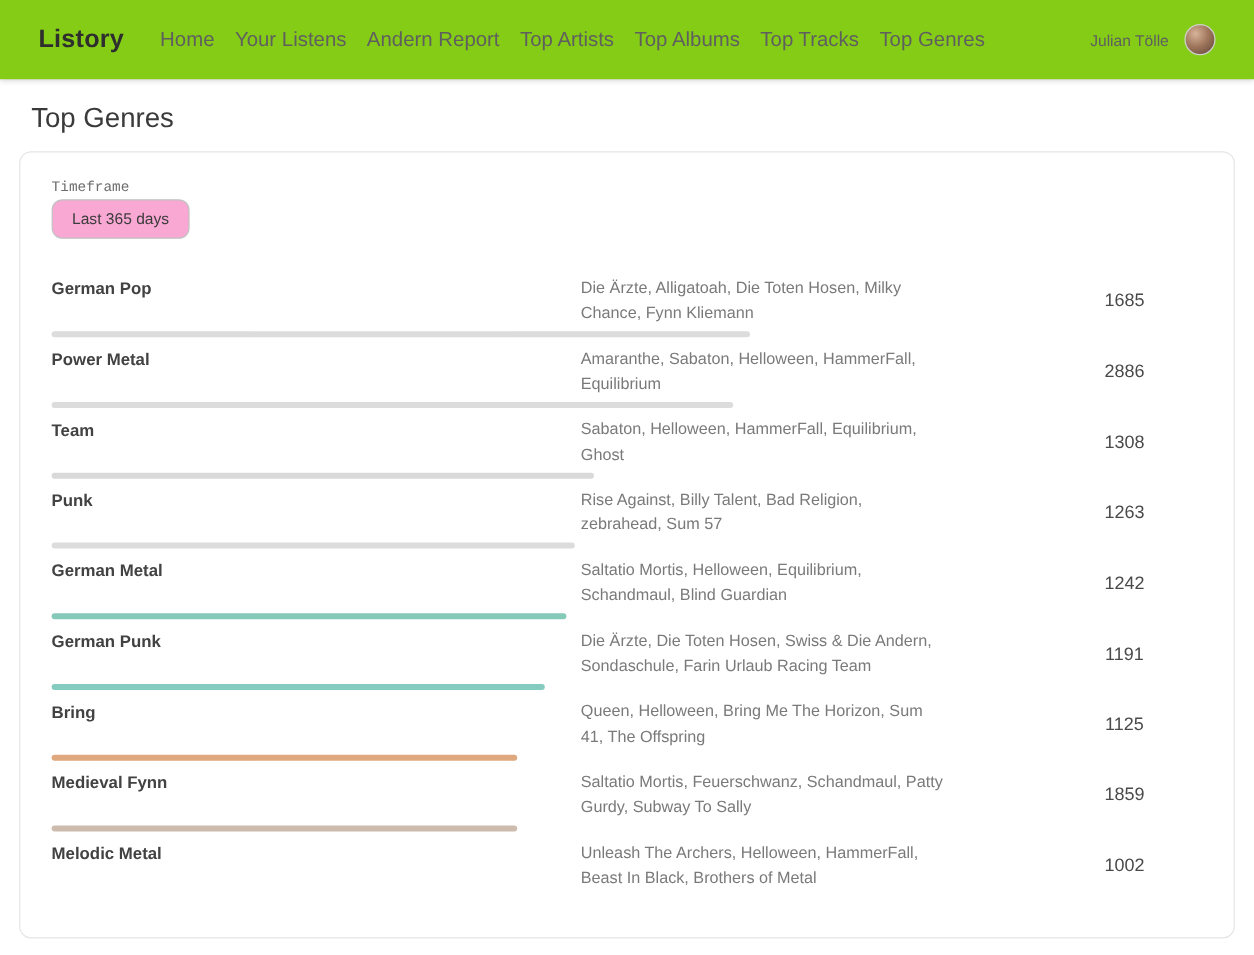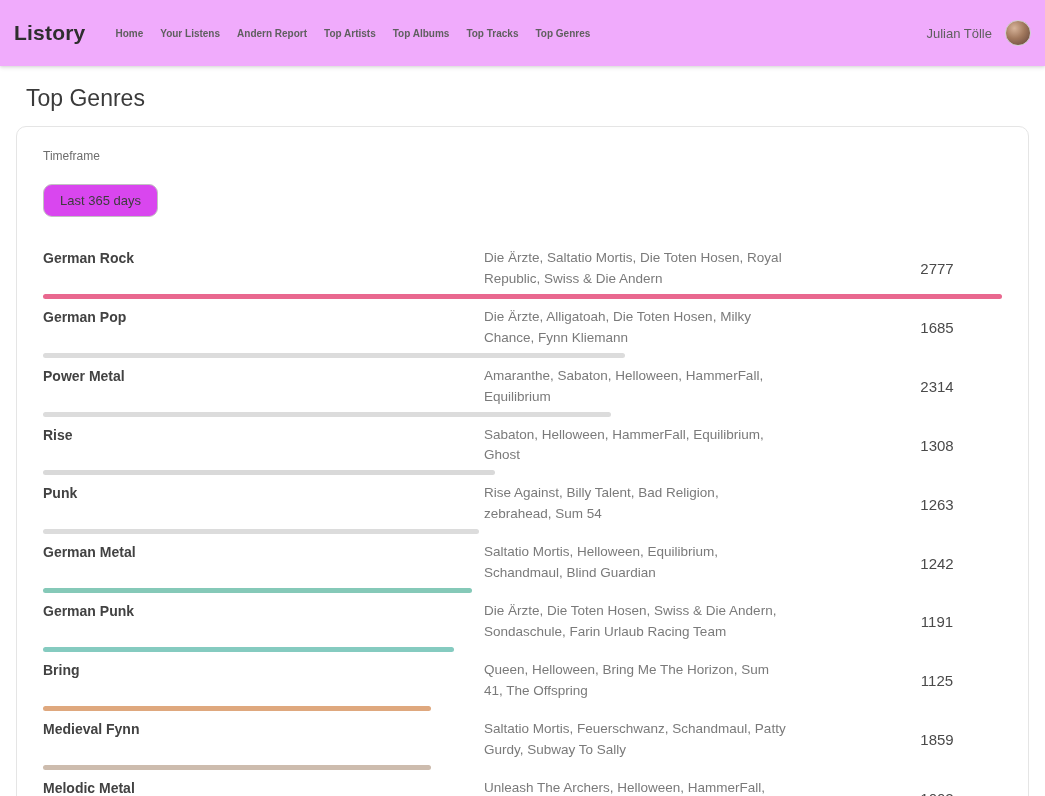--- a/index.html
+++ b/index.html
@@ -8,46 +8,45 @@
     overflow: hidden;
     background: #ffffff;
     font-family: "Liberation Sans", sans-serif;
     color: #3c3c3c;
   }
   
   .topnav {
     height: 66px;
     display: flex;
     align-items: center;
-    padding: 0 14px;
-    background: #f0abfc;
+    padding: 0 32px;
+    background: #84cc16;
     box-shadow: 0 2px 4px rgba(0,0,0,0.10), 0 1px 2px rgba(0,0,0,0.06);
     position: relative;
     z-index: 5;
   }
   .logo {
     font-size: 21px;
     font-weight: 700;
     letter-spacing: 0.2px;
     color: #2e2e2e;
     margin-right: 30px;
     cursor: pointer;
   }
   .nav-links {
     display: flex;
     align-items: center;
     gap: 17px;
     flex: 1;
   }
   .nav-link {
-    font-size: 10px;
+    font-size: 17px;
     color: #5f5f5f;
     cursor: pointer;
     white-space: nowrap;
-    font-weight: bold;
   }
   .user-area {
     display: flex;
     align-items: center;
     gap: 13px;
   }
   .user-name {
     font-size: 13px;
     color: #5f5f5f;
     text-align: right;
@@ -69,29 +68,30 @@
   .card {
     margin: 0 16px;
     border: 1px solid #e5e5e5;
     border-radius: 10px;
     padding: 22px 26px 26px;
     background: #fff;
   }
   .tf-label {
     font-size: 12px;
     color: #6d6d6d;
-    margin-bottom: 21px;
+    margin-bottom: 3px;
+    font-family: Liberation Mono, monospace;
   }
   .tf-button {
     display: inline-block;
     padding: 8px 16px;
     font-size: 13px;
     font-family: "Liberation Sans", sans-serif;
     color: #3c3c3c;
-    background: #d946ef;
+    background: #f9a8d4;
     border: 1px solid #c2c2c2;
     border-radius: 9px;
     cursor: pointer;
   }
   
   .genre-table { margin-top: 26px; }
   .genre-row {
     display: grid;
     grid-template-columns: 441px 305px 1fr 130px;
     align-items: start;
@@ -149,59 +149,51 @@
 </header>
 
 <main>
   <h1 class="page-title">Top Genres</h1>
 
   <section class="card">
     <div class="tf-label">Timeframe</div>
     <button class="tf-button">Last 365 days</button>
 
     <div class="genre-table">
-  <div class="genre-row">
-    <div class="genre-name">German Rock</div>
-    <div class="genre-artists">Die Ärzte, Saltatio Mortis, Die Toten Hosen, Royal Republic, Swiss &amp; Die Andern</div>
-    <div class="genre-count">2777</div>
-    <div class="bar-track">
-      <div class="bar-fill" style="width: 100%; background: rgb(233, 104, 143);"></div>
-    </div>
-  </div>
 
   <div class="genre-row">
     <div class="genre-name">German Pop</div>
     <div class="genre-artists">Die Ärzte, Alligatoah, Die Toten Hosen, Milky Chance, Fynn Kliemann</div>
     <div class="genre-count">1685</div>
     <div class="bar-track">
       <div class="bar-fill" style="width: 60.68%; background: rgb(220, 220, 220);"></div>
     </div>
   </div>
 
   <div class="genre-row">
     <div class="genre-name">Power Metal</div>
     <div class="genre-artists">Amaranthe, Sabaton, Helloween, HammerFall, Equilibrium</div>
-    <div class="genre-count">2314</div>
+    <div class="genre-count">2886</div>
     <div class="bar-track">
       <div class="bar-fill" style="width: 59.2%; background: rgb(220, 220, 220);"></div>
     </div>
   </div>
 
   <div class="genre-row">
-    <div class="genre-name">Rise</div>
+    <div class="genre-name">Team</div>
     <div class="genre-artists">Sabaton, Helloween, HammerFall, Equilibrium, Ghost</div>
     <div class="genre-count">1308</div>
     <div class="bar-track">
       <div class="bar-fill" style="width: 47.1%; background: rgb(217, 217, 217);"></div>
     </div>
   </div>
 
   <div class="genre-row">
     <div class="genre-name">Punk</div>
-    <div class="genre-artists">Rise Against, Billy Talent, Bad Religion, zebrahead, Sum 54</div>
+    <div class="genre-artists">Rise Against, Billy Talent, Bad Religion, zebrahead, Sum 57</div>
     <div class="genre-count">1263</div>
     <div class="bar-track">
       <div class="bar-fill" style="width: 45.48%; background: rgb(220, 220, 220);"></div>
     </div>
   </div>
 
   <div class="genre-row">
     <div class="genre-name">German Metal</div>
     <div class="genre-artists">Saltatio Mortis, Helloween, Equilibrium, Schandmaul, Blind Guardian</div>
     <div class="genre-count">1242</div>

